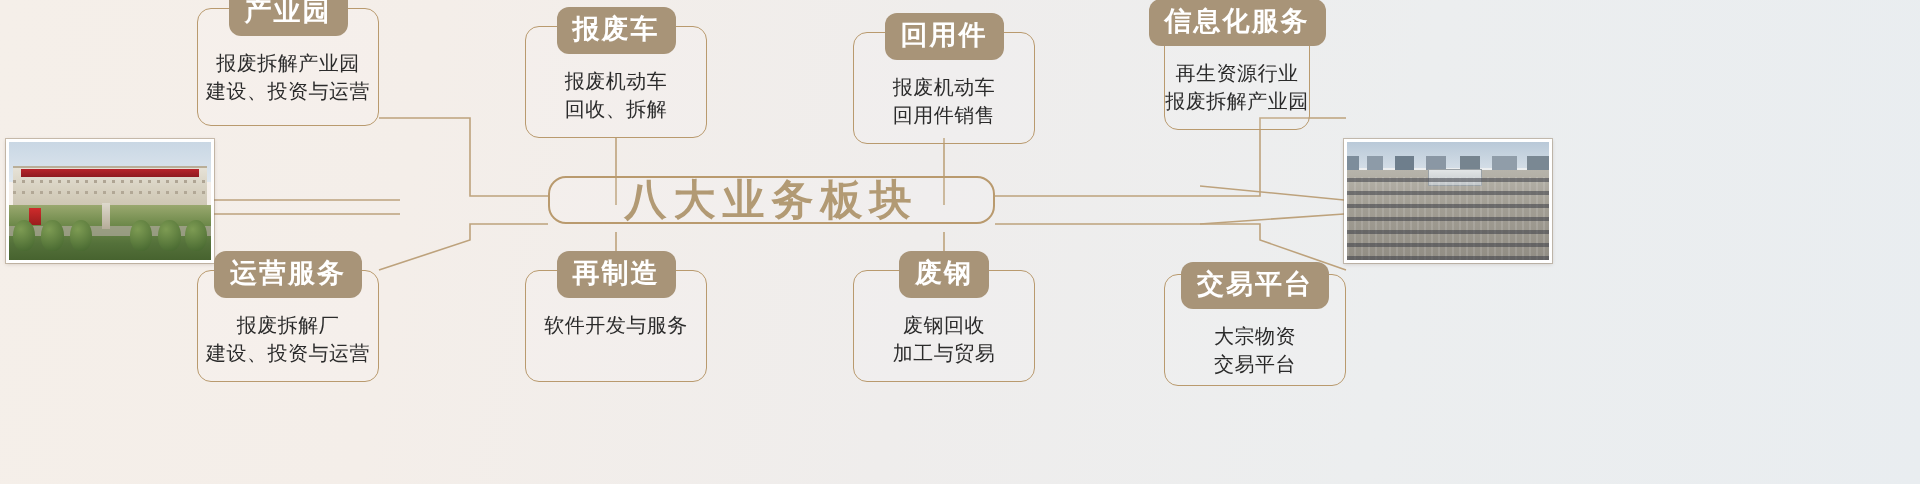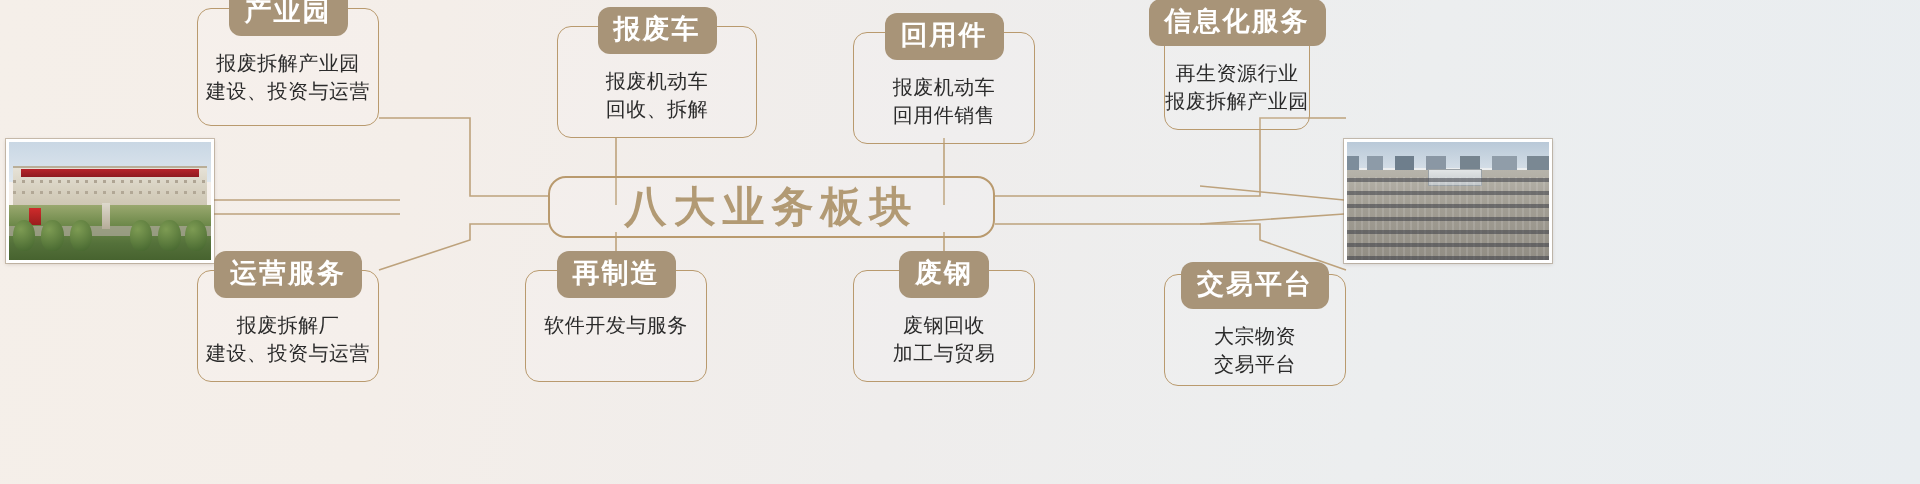--- a/index.html
+++ b/index.html
@@ -220,31 +220,31 @@
   <div class="photo ph-right" style="left:1344px; top:139px; width:208px; height:124px;">
     <div class="inner">
       <div class="sky"></div>
       <div class="skyline"></div>
       <div class="ground"></div>
       <div class="shed"></div>
       <div class="rows"></div>
     </div>
   </div>
 
-  <div id="center-node" style="left:548px; top:176px; width:447px; height:62px;">
+  <div id="center-node" style="left:548px; top:176px; width:447px; height:48px;">
     <span class="title">八大业务板块</span>
   </div>
 
   <div class="card top" style="left:197px; top:8px; width:182px; height:118px;">
     <span class="pill">产业园</span>
     <span class="desc">报废拆解产业园
 建设、投资与运营</span>
   </div>
 
-  <div class="card top" style="left:525px; top:26px; width:200px; height:112px;margin-left:32px;">
+  <div class="card top" style="left:525px; top:26px; width:182px; height:112px;">
     <span class="pill">报废车</span>
     <span class="desc">报废机动车
 回收、拆解</span>
   </div>
 
   <div class="card top" style="left:853px; top:32px; width:182px; height:112px;">
     <span class="pill">回用件</span>
     <span class="desc">报废机动车
 回用件销售</span>
   </div>

